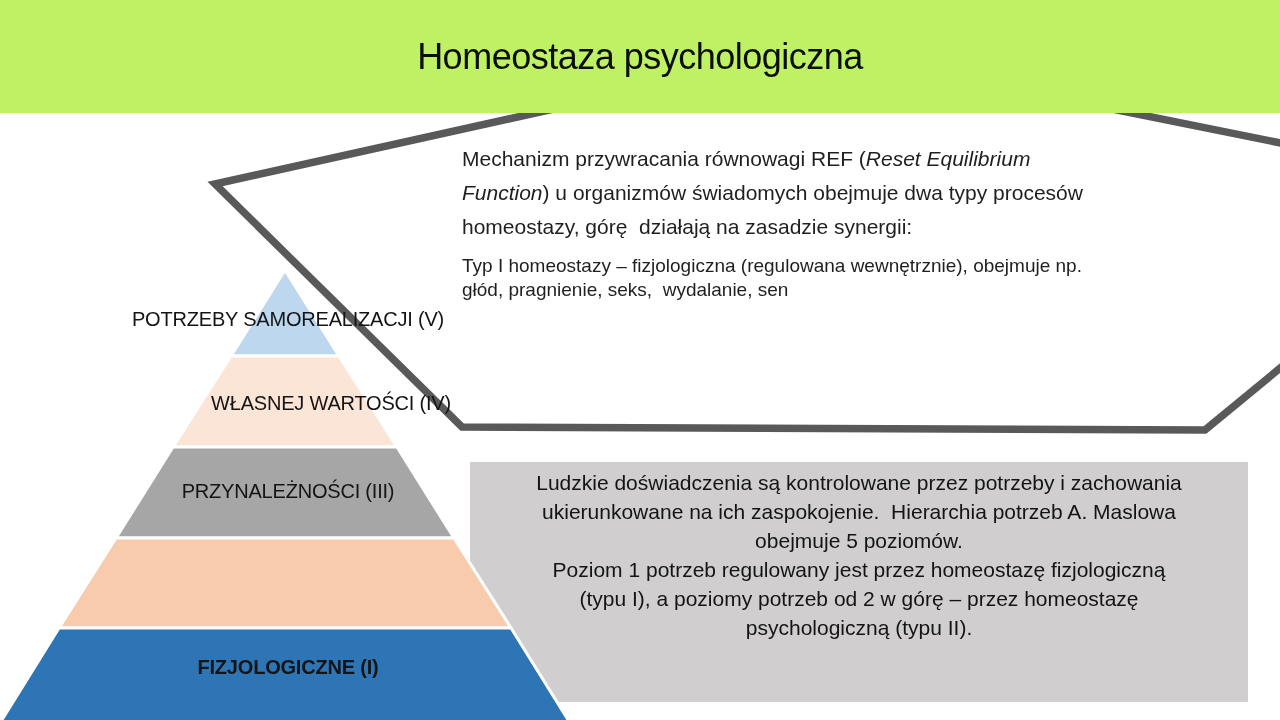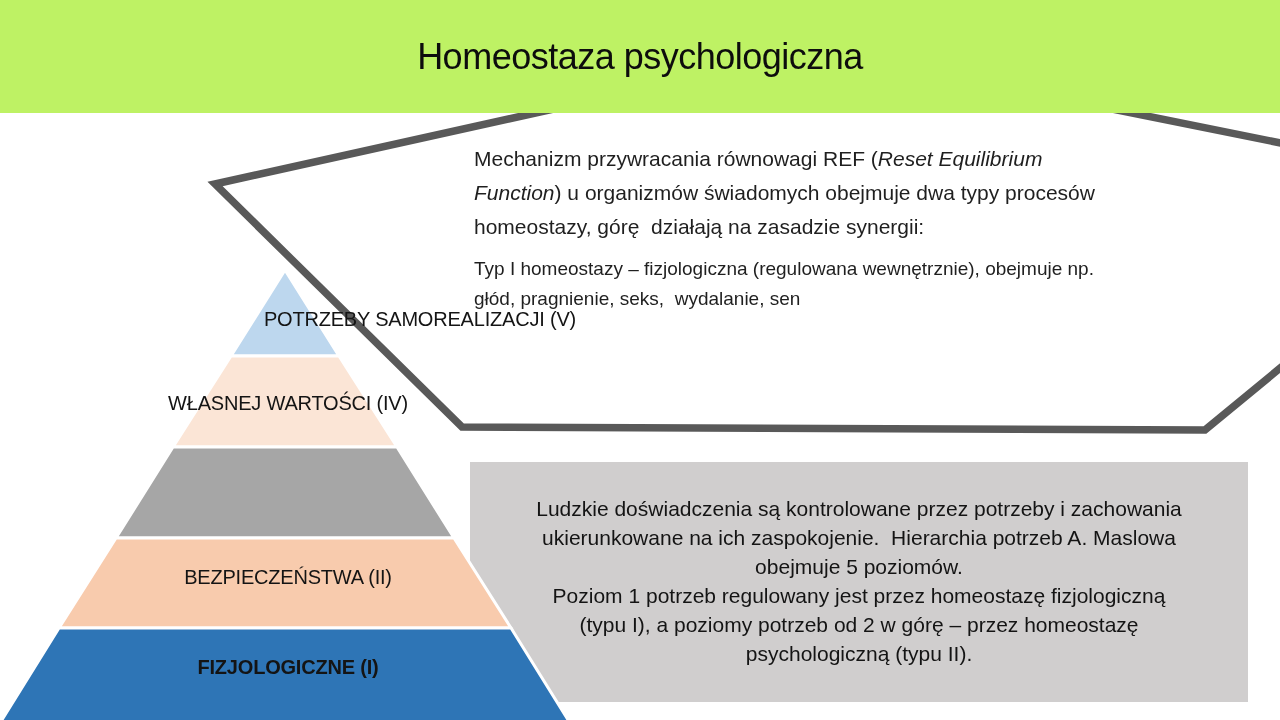--- a/index.html
+++ b/index.html
@@ -22,31 +22,31 @@
   .arrow-layer{z-index:4;pointer-events:none;}
   .band{stroke:#ffffff;stroke-width:3px;}
   
   .pyr-label{
     position:absolute;left:0;width:576px;text-align:center;z-index:5;
     font-size:20px;color:#141414;white-space:nowrap;letter-spacing:-0.2px;
   }
   
   .callout-p{
     position:absolute;left:462px;width:760px;z-index:5;
-    white-space:pre-wrap;color:#1f1f1f;margin-left:12px;
+    white-space:pre-wrap;color:#1f1f1f;
   }
   .callout-intro{top:142px;font-size:21px;line-height:34px;}
-  .callout-sub{font-size:19px;line-height:30px;}
+  .callout-sub{font-size:19px;line-height:24px;}
   .callout-type1{top:254px;}
   .callout-type2{top:330px;}
   .em{font-style:italic;}
   
   .note-box{
     position:absolute;left:470px;top:462px;width:778px;height:240px;
-    background:#d0cece;z-index:1;box-sizing:border-box;padding-top:32px;
+    background:#d0cece;z-index:1;box-sizing:border-box;padding-top:6px;
   }
   .note-text{
     width:100%;text-align:center;font-size:21px;line-height:29px;
     white-space:pre-wrap;color:#141414;
   }
 </style>
 </head>
 <body>
 
 <div class="slide">
@@ -65,23 +65,23 @@
     <polygon class="band" points="231,356 339,356 397,447 173,447" fill="#FBE5D6"></polygon>
     <polygon class="band" points="173,447 397,447 454,538 116,538" fill="#A6A6A6"></polygon>
     <polygon class="band" points="116,538 454,538 511,628 59,628" fill="#F8CBAD"></polygon>
     <polygon class="band" points="59,628 511,628 570,723 0,723" fill="#2E75B6"></polygon>
   </svg>
 
   <svg class="layer arrow-layer" viewBox="0 0 1280 720">
     <polygon fill="none" stroke-width="7.5" stroke-linejoin="miter" points="215,184 820,50 1330,153 1330,327 1205,430 462,427" stroke="#595959"></polygon>
   </svg>
 
-  <div class="pyr-label" style="top:308px;text-align:right;">POTRZEBY SAMOREALIZACJI (V)</div>
-  <div class="pyr-label" style="top:392px;">WŁASNEJ WARTOŚCI (IV)</div>
-  <div class="pyr-label" style="top:566px;">BEZPIECZEŃSTWA (II)</div>
+  <div class="pyr-label" style="top:308px;">POTRZEBY SAMOREALIZACJI (V)</div>
+  <div class="pyr-label" style="top:392px;padding-left:43px;">WŁASNEJ WARTOŚCI (IV)</div>
+  <div class="pyr-label" style="top:480px;">PRZYNALEŻNOŚCI (III)</div>
   <div class="pyr-label" style="top:656px;font-weight:bold;">FIZJOLOGICZNE (I)</div>
 
   <div class="callout-p callout-intro"><span>Mechanizm przywracania równowagi REF (</span><span class="em">Reset Equilibrium
 Function</span><span>) u organizmów świadomych obejmuje dwa typy procesów
 homeostazy, górę  działają na zasadzie synergii:</span></div>
   <div class="callout-p callout-sub callout-type1">Typ I homeostazy – fizjologiczna (regulowana wewnętrznie), obejmuje np.
 głód, pragnienie, seks,  wydalanie, sen</div>
 
   <div class="banner">
     <h1>Homeostaza psychologiczna</h1>

